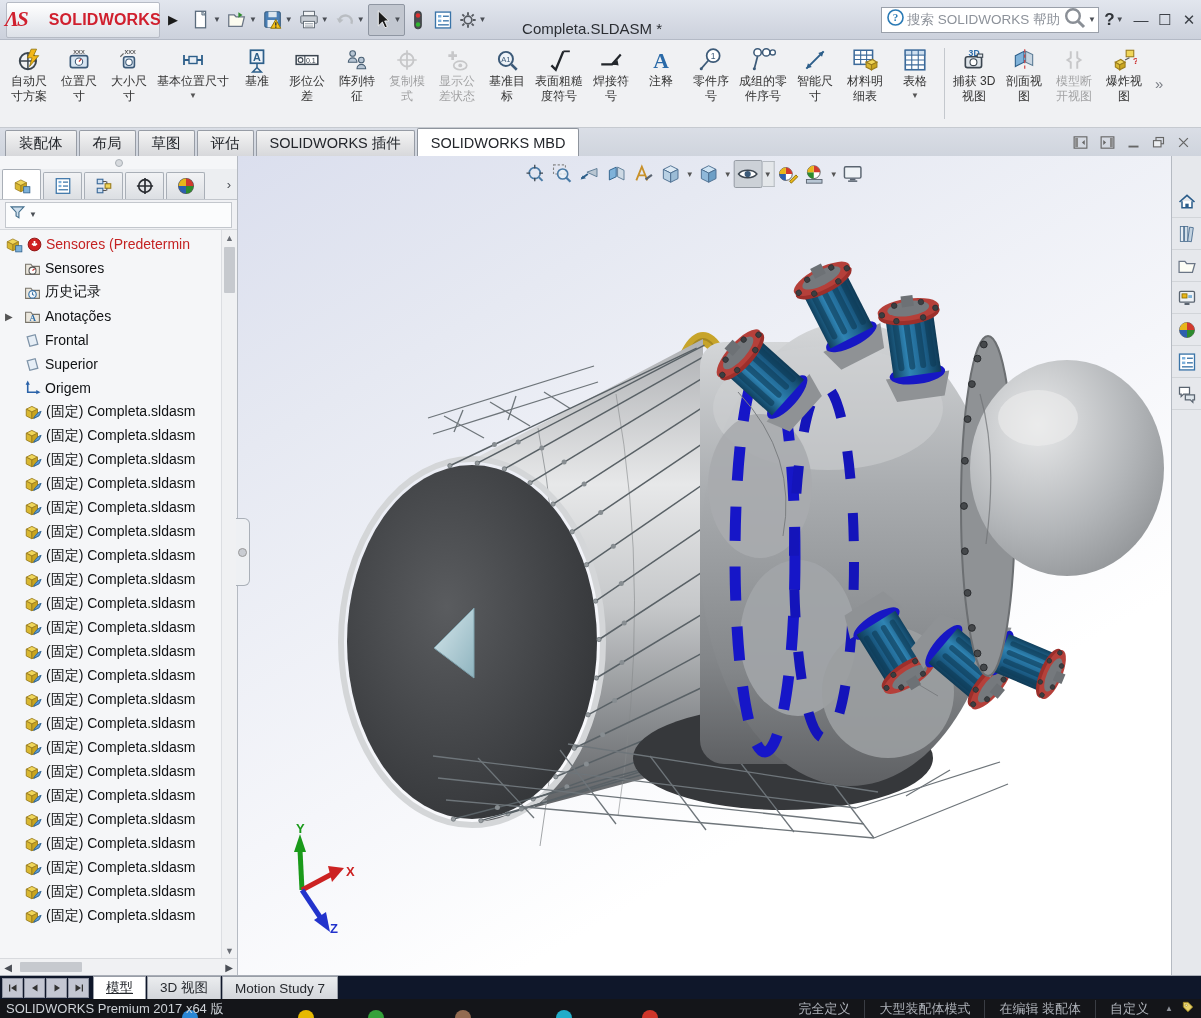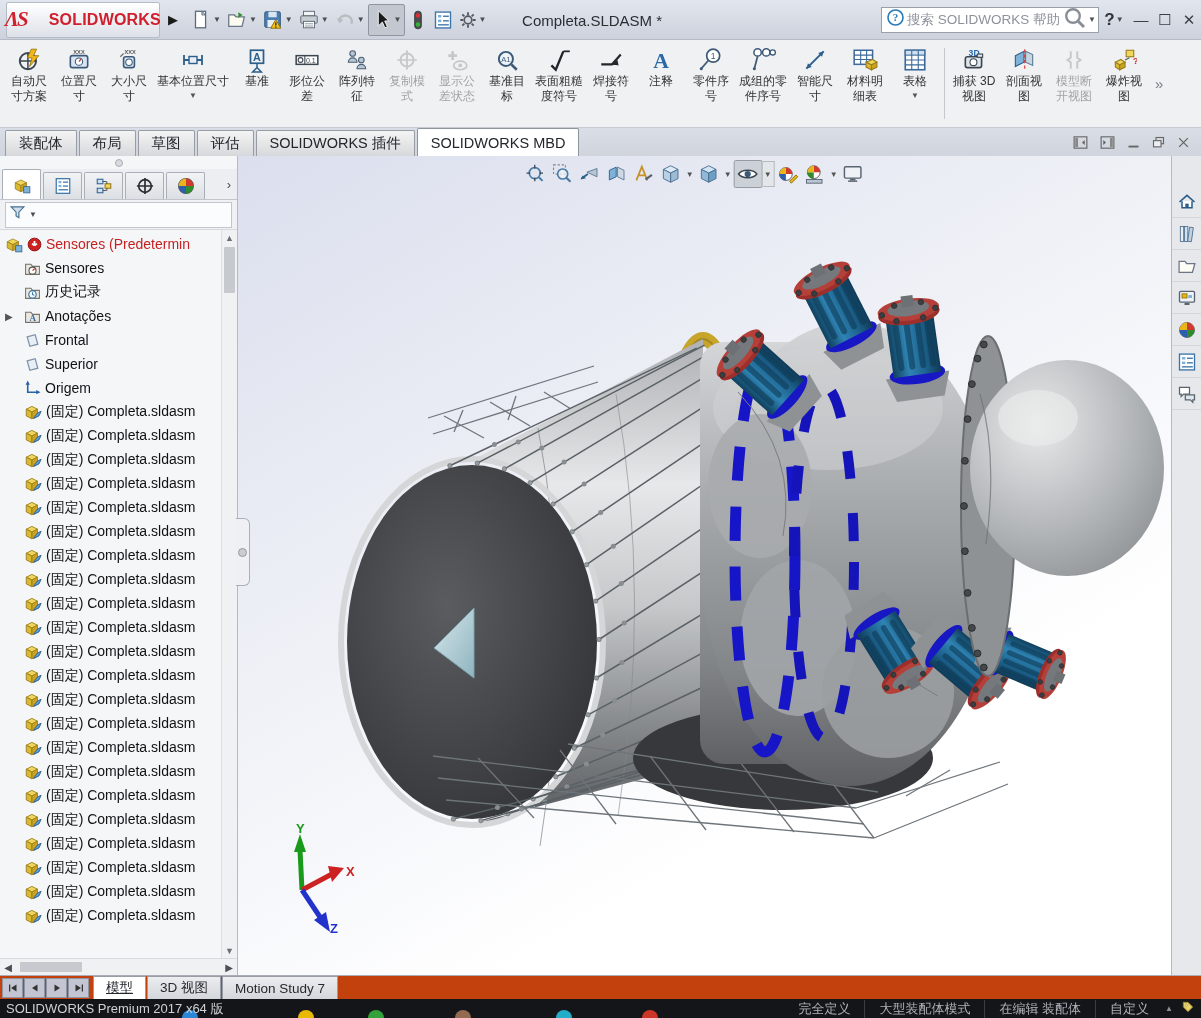--- a/index.html
+++ b/index.html
@@ -17,21 +17,21 @@
     justify-content:center;gap:22px}
   .logo .glyph{color:#d0202e;font-size:21px;font-weight:bold;font-style:italic;
     font-family:"Liberation Serif",serif;letter-spacing:-2px}
   .logo .b1{color:#d0202e;font-size:16px;font-weight:bold;letter-spacing:.2px}
   .logo .b2{color:#d0202e;font-size:16px;font-weight:700;letter-spacing:.2px}
   .flyout-arrow{color:#1a1a1a;font-size:13px;margin:0 10px 0 8px}
   .qat{display:flex;align-items:center;gap:1px}
   .qat .qbtn{display:flex;align-items:center;height:30px;padding:0 2px;border-radius:2px}
   .qat .qbtn.pressed{background:#c2c7d0;border:1px solid #8f96a2}
   .caret{font-size:8px;color:#4a4e55;margin-left:1px}
-  .win-title{position:absolute;left:50%;top:0;transform:translateX(-56%);height:40px;
+  .win-title{position:absolute;left:50%;top:8px;transform:translateX(-56%);height:40px;
     display:flex;align-items:center;font-size:15px;color:#2b2e33}
   .tb-right{margin-left:auto;display:flex;align-items:center;height:40px}
   .searchbox{width:218px;height:26px;background:#fff;border:1px solid #9aa0aa;
     display:flex;align-items:center;padding:0 2px 0 4px;box-sizing:border-box}
   .searchbox input{border:none;outline:none;flex:1;min-width:0;font-size:13.5px;
     color:#555;font-family:inherit;background:transparent}
   .searchbox input::placeholder{color:#8d929a}
   .wbtn{width:30px;height:38px;display:flex;align-items:center;justify-content:center;
     color:#3c4047;font-size:15px}
   .wbtn.sm{width:24px}
@@ -112,21 +112,21 @@
     background:#e4e7ea;border:1px solid #b5bac0;border-left:none}
   .engine{position:absolute;inset:0;width:100%;height:100%}
   .triad{position:absolute;left:40px;top:668px;width:80px;height:110px}
 
   .taskpane{width:30px;background:#e6e8ec;border-left:1px solid #b5bac2;display:flex;
     flex-direction:column;align-items:center;padding-top:30px;box-sizing:border-box}
   .tp-btn{width:29px;height:31px;display:flex;align-items:center;justify-content:center;
     border-bottom:1px solid #d2d5d9}
 
   
-  .bottombar{position:absolute;left:0;top:975px;width:100%;height:24px;background:#c2410c;
+  .bottombar{position:absolute;left:0;top:975px;width:100%;height:24px;background:#0f172a;
     border-top:1px solid #a9aeb7;display:flex;align-items:flex-end;box-sizing:border-box}
   .bnav{display:flex;align-items:center;gap:1px;margin:0 4px 1px 2px}
   .bnav .nbtn{width:19px;height:18px;background:#c3c6d2;border:1px solid #8f94a2;
     display:flex;align-items:center;justify-content:center}
   .btab{height:22px;padding:0 12px;display:flex;align-items:center;font-size:13.5px;
     color:#26292e;background:linear-gradient(#ebedef,#d3d6db);border:1px solid #989da6;
     border-bottom:none;margin-right:1px;border-radius:1px 1px 0 0}
   .btab.active{background:#fff;text-decoration:underline}
 
   

